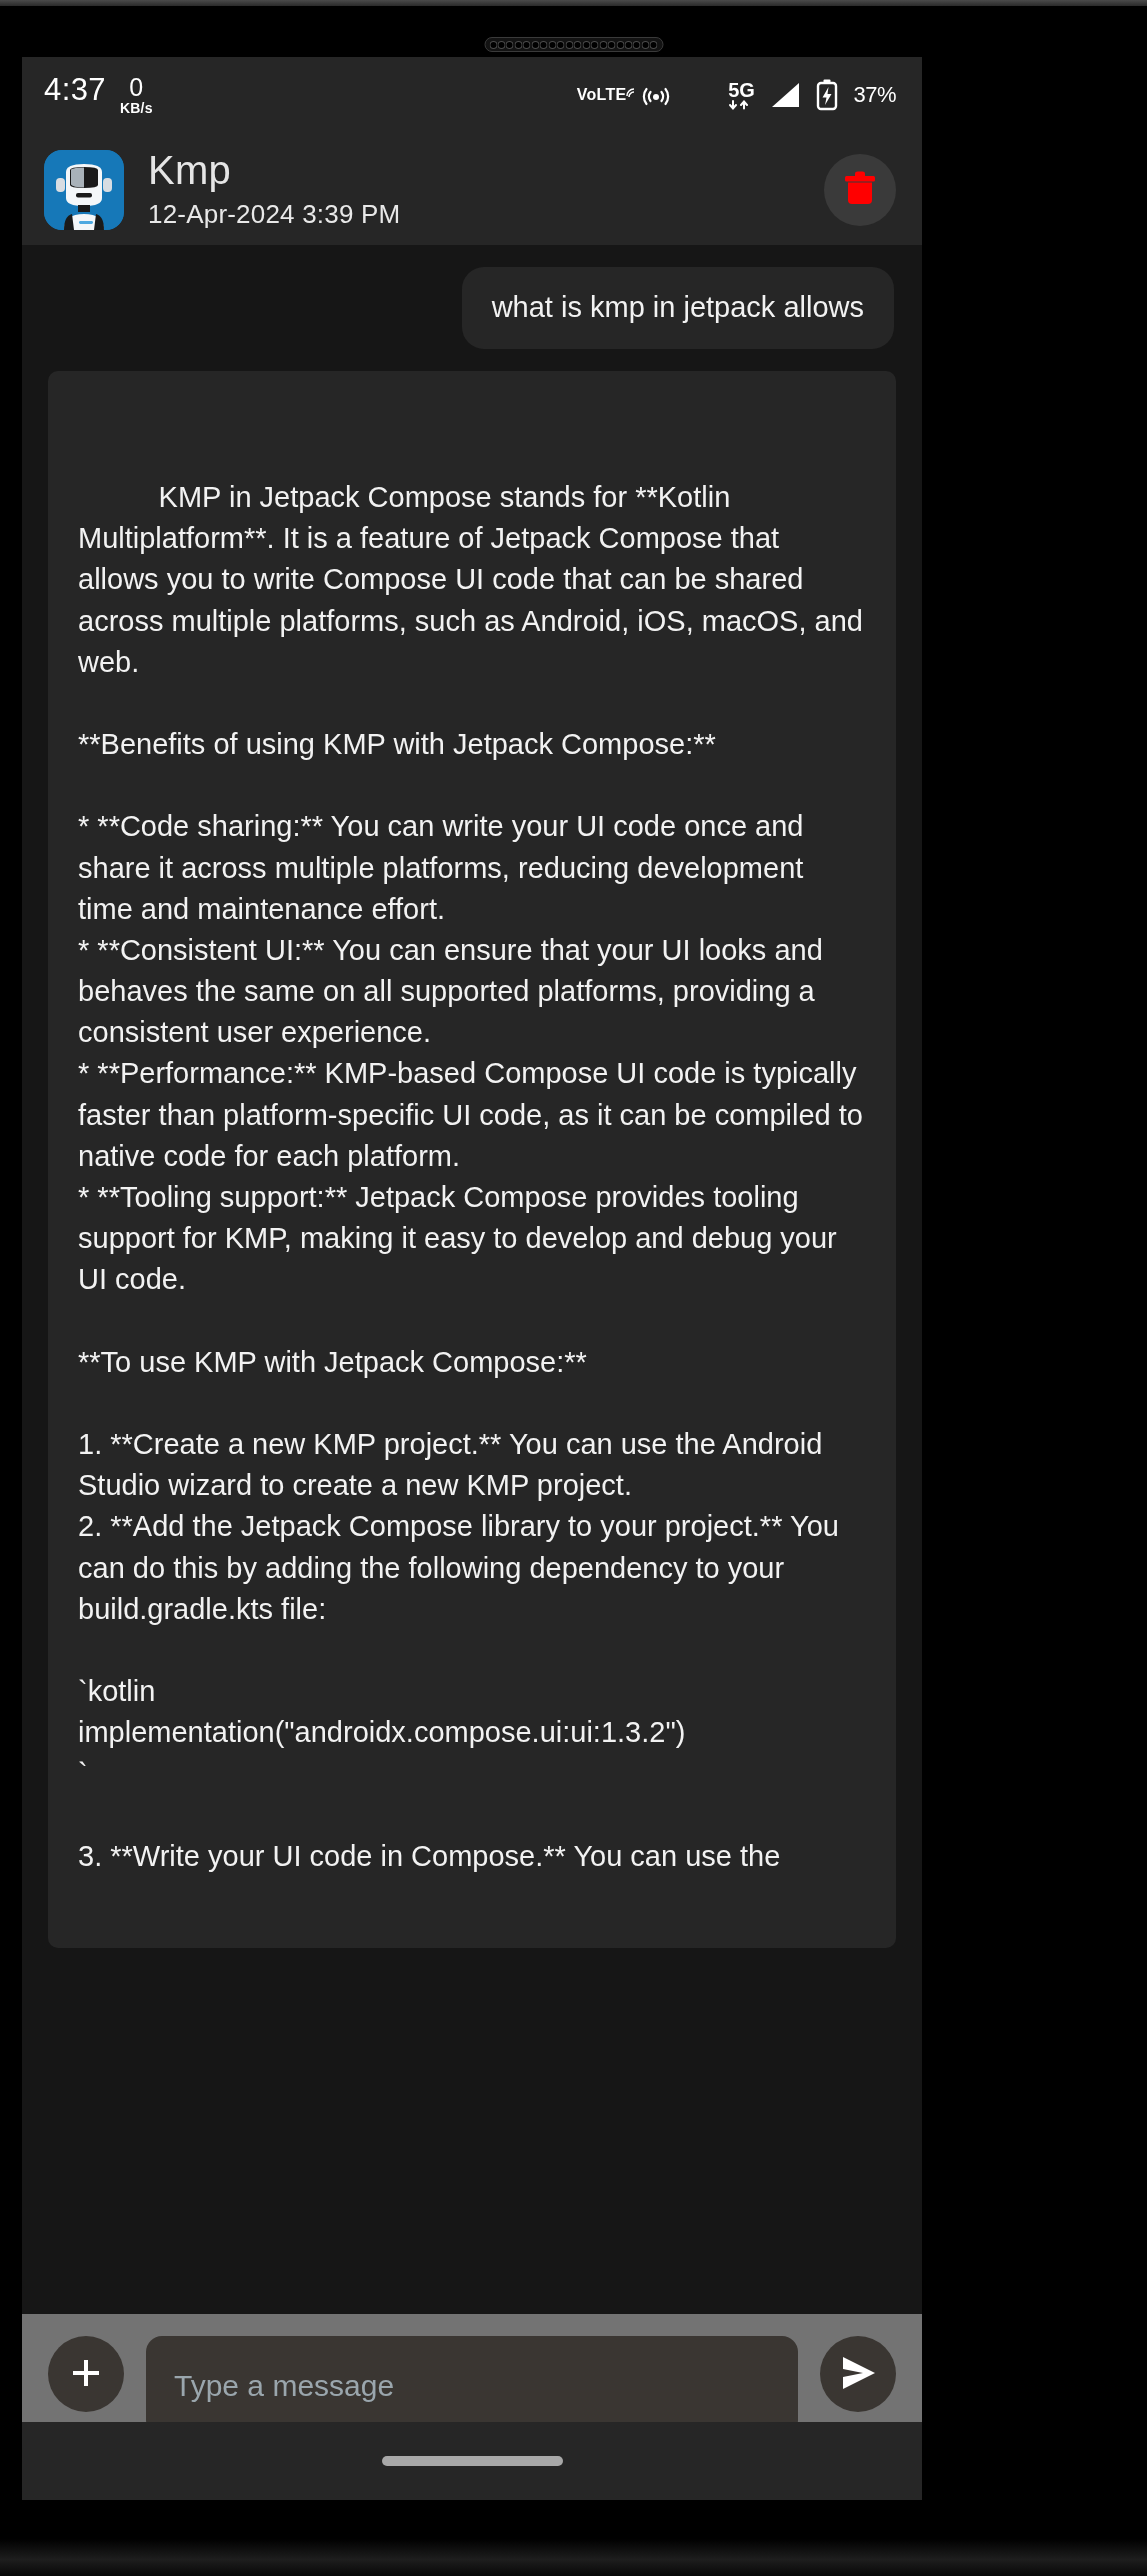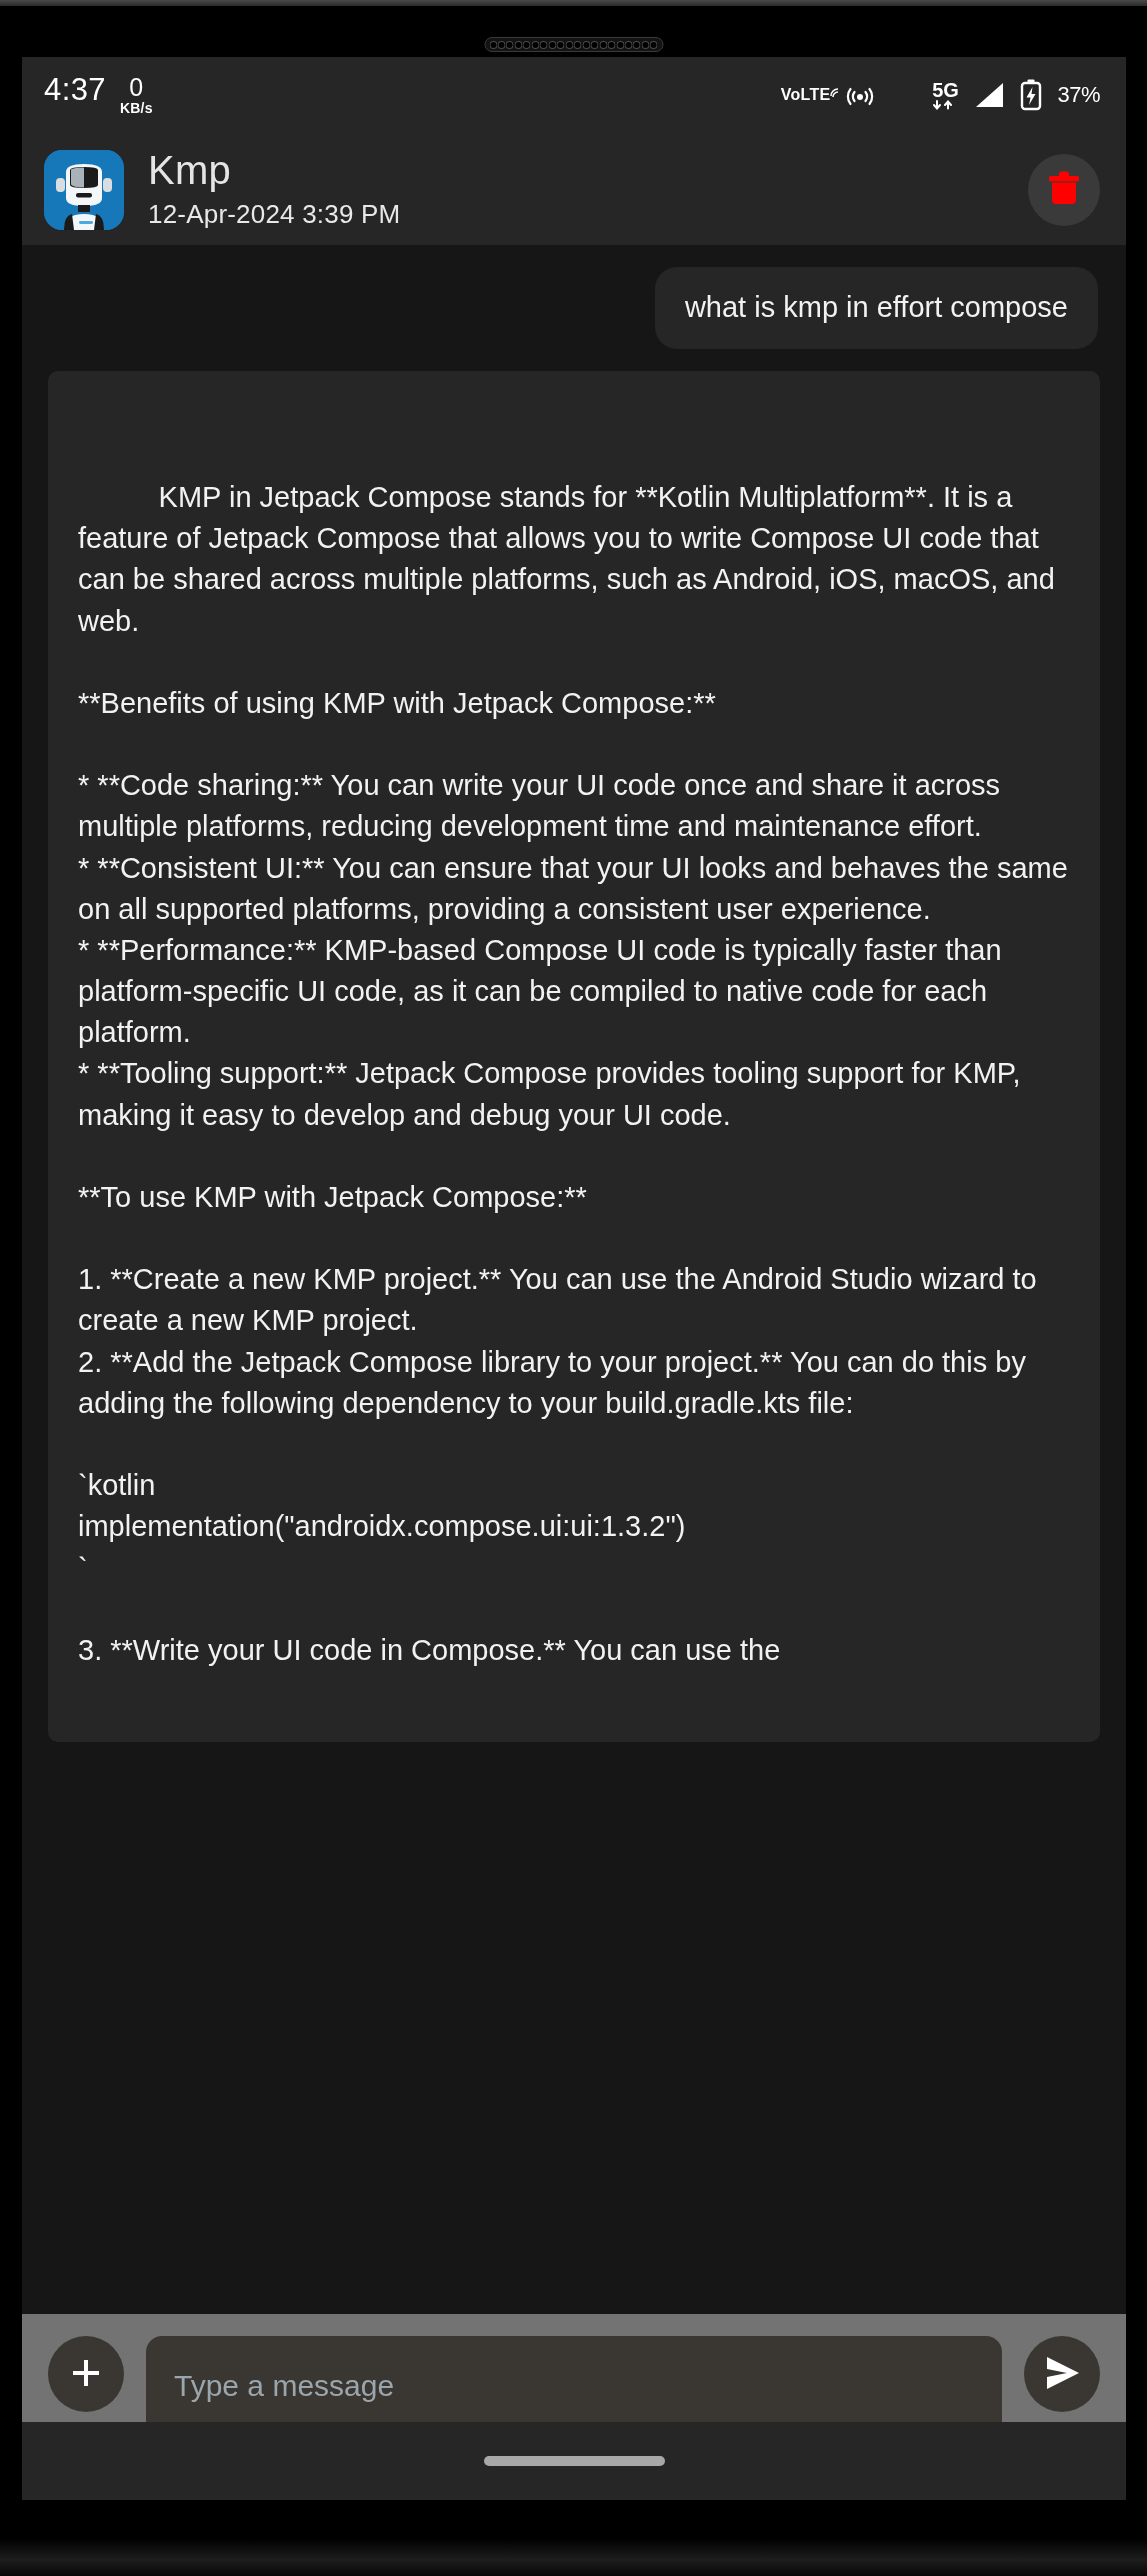--- a/index.html
+++ b/index.html
@@ -46,21 +46,21 @@
     border-radius: 50%;
     background: #000;
     box-shadow: inset 0 0 0 1px #4c4c4c;
   }
 
   
   #screen {
     position: absolute;
     top: 57px;
     left: 22px;
-    width: 1104px;
+    width: 900px;
     height: 2443px;
     background: #262626;
     overflow: hidden;
   }
 
   
   #status-bar {
     position: absolute;
     top: 0; left: 0;
     width: 100%;
@@ -419,21 +419,21 @@
             <path d="M12 4.5 Q12 2.5 14.5 2.5 L19.5 2.5 Q22 2.5 22 4.5 L22 7 L12 7 Z" fill="#ff0000"></path>
             <path d="M5 13.5 L29 13.5 L29 31 Q29 35 25 35 L9 35 Q5 35 5 31 Z" fill="#ff0000"></path>
           </svg>
         </span>
       </button>
     </div>
 
     <div id="message-list">
 
       <div class="msg-row user">
-        <div class="bubble-user">what is kmp in effort compose</div>
+        <div class="bubble-user">what is kmp in jetpack allows</div>
       </div>
 
       <div class="msg-row bot">
         <div class="bubble-bot">
           <div id="bot-bubble-extension"></div>
           <span>KMP in Jetpack Compose stands for **Kotlin Multiplatform**. It is a feature of Jetpack Compose that allows you to write Compose UI code that can be shared across multiple platforms, such as Android, iOS, macOS, and web.
 
 **Benefits of using KMP with Jetpack Compose:**
 
 * **Code sharing:** You can write your UI code once and share it across multiple platforms, reducing development time and maintenance effort.

